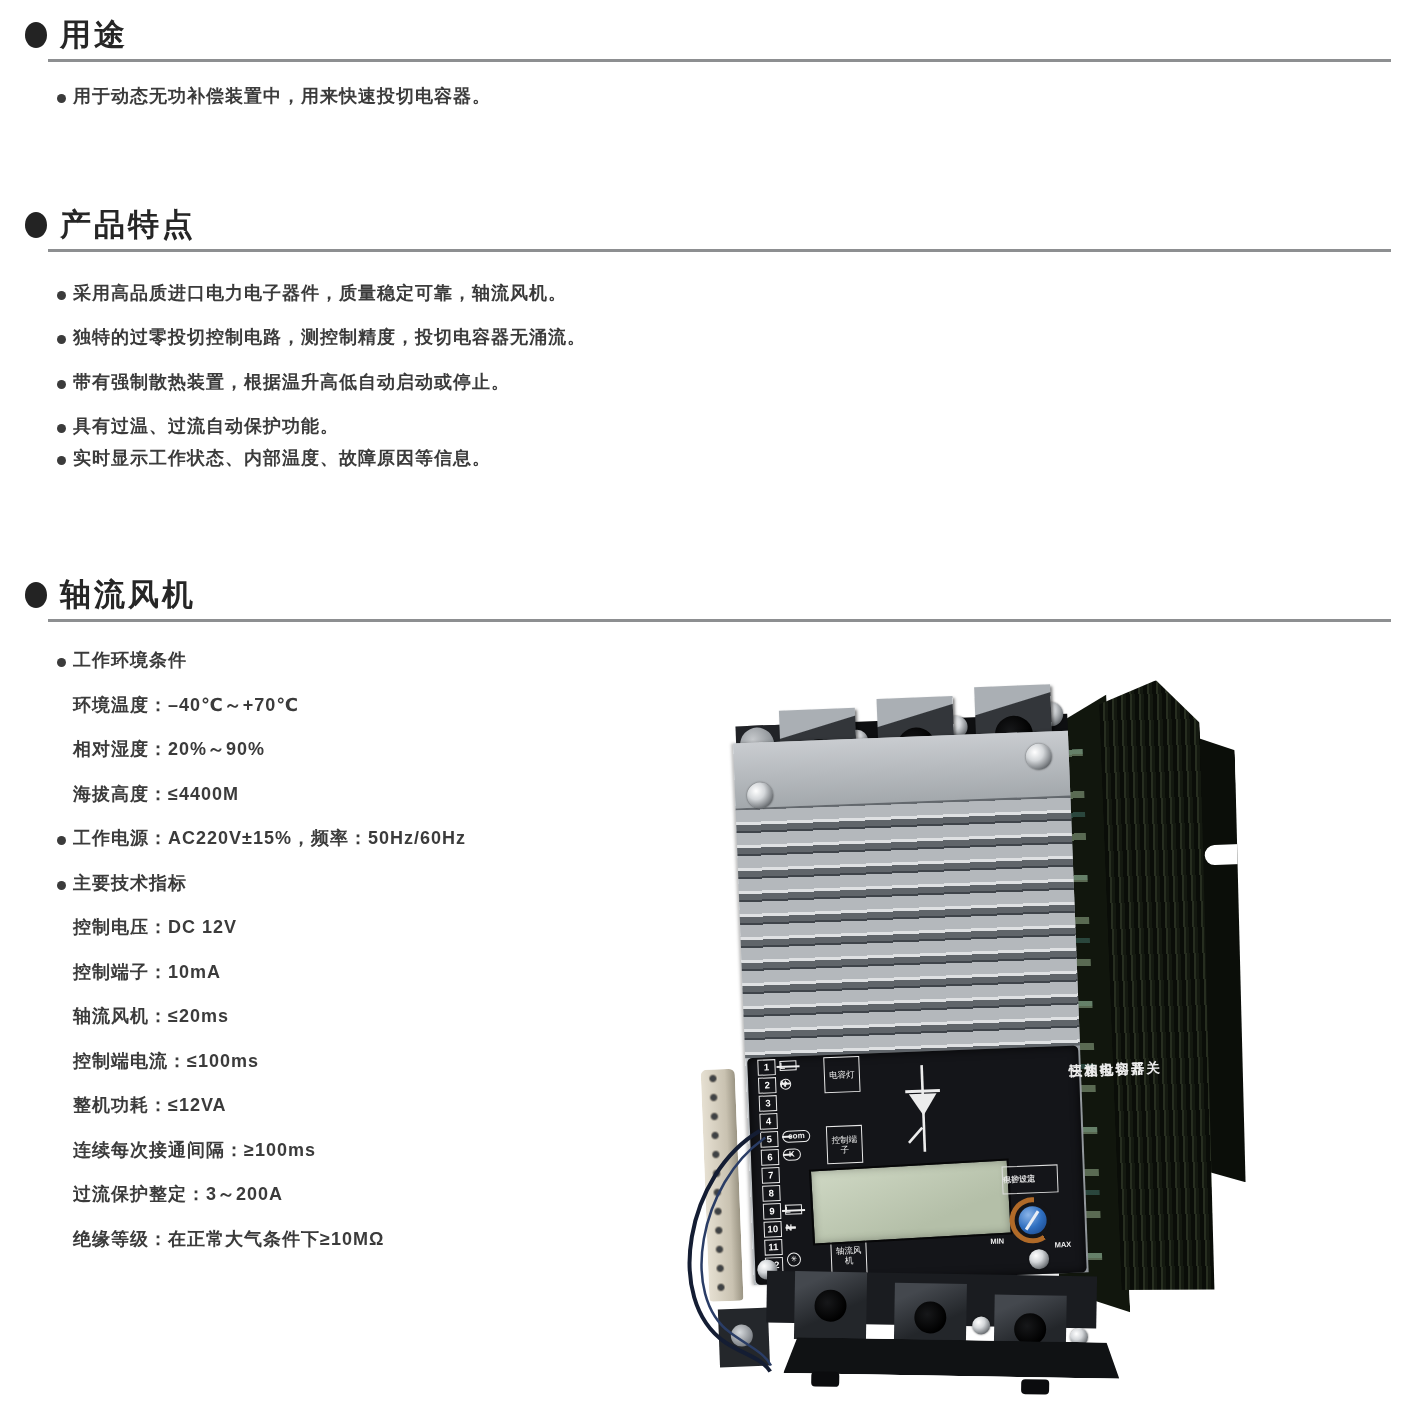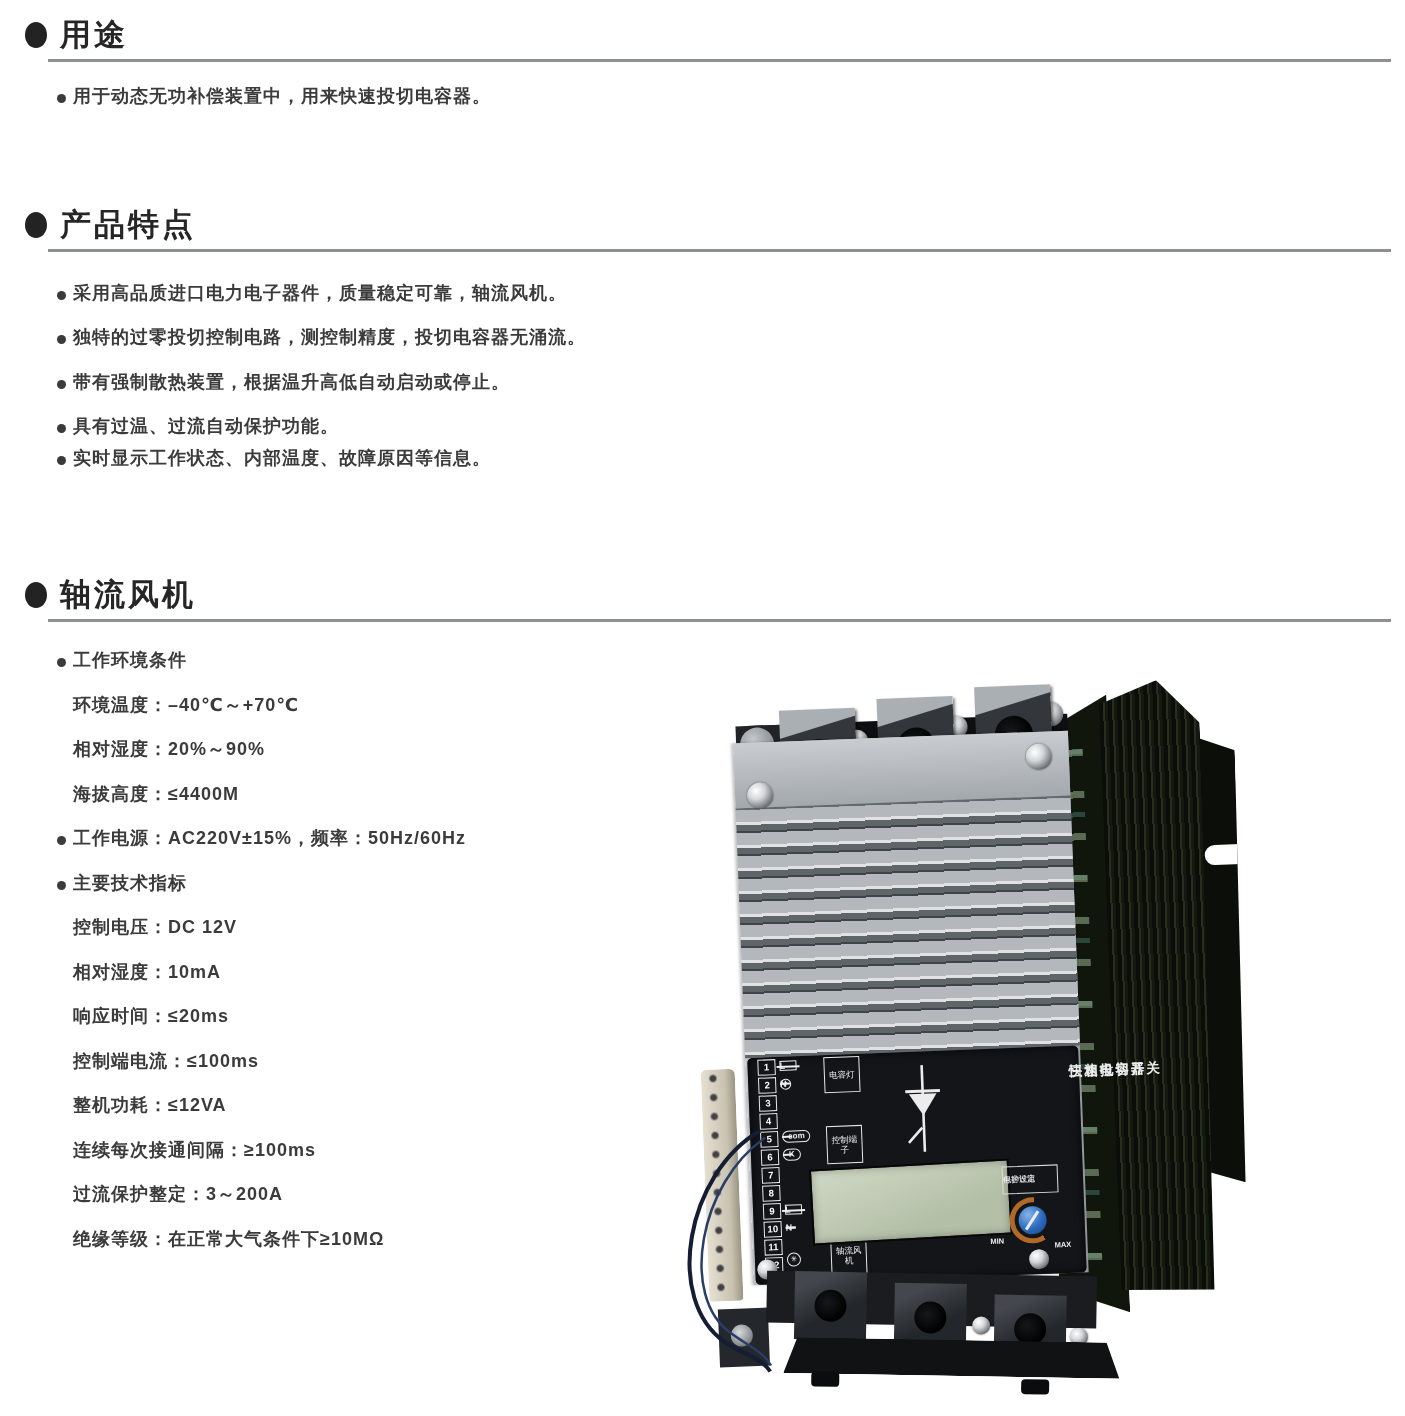--- a/index.html
+++ b/index.html
@@ -110,22 +110,22 @@
   <span class="sec-title">轴流风机</span>
 </div>
 <div class="rule" style="top:619px"></div>
 <div class="li dot" style="top:648px">工作环境条件</div>
 <div class="li" style="top:693px">环境温度：–40℃～+70℃</div>
 <div class="li" style="top:737px">相对湿度：20%～90%</div>
 <div class="li" style="top:782px">海拔高度：≤4400M</div>
 <div class="li dot" style="top:826px">工作电源：AC220V±15%，频率：50Hz/60Hz</div>
 <div class="li dot" style="top:871px">主要技术指标</div>
 <div class="li" style="top:915px">控制电压：DC 12V</div>
-<div class="li" style="top:960px">相对湿度：10mA</div>
-<div class="li" style="top:1004px">响应时间：≤20ms</div>
+<div class="li" style="top:960px">控制端子：10mA</div>
+<div class="li" style="top:1004px">轴流风机：≤20ms</div>
 <div class="li" style="top:1049px">控制端电流：≤100ms</div>
 <div class="li" style="top:1093px">整机功耗：≤12VA</div>
 <div class="li" style="top:1138px">连续每次接通间隔：≥100ms</div>
 <div class="li" style="top:1182px">过流保护整定：3～200A</div>
 <div class="li" style="top:1227px">绝缘等级：在正常大气条件下≥10MΩ</div>
 
 <div id="device">
 
   <div class="d-sideface">
       <div class="d-flecks"></div>

